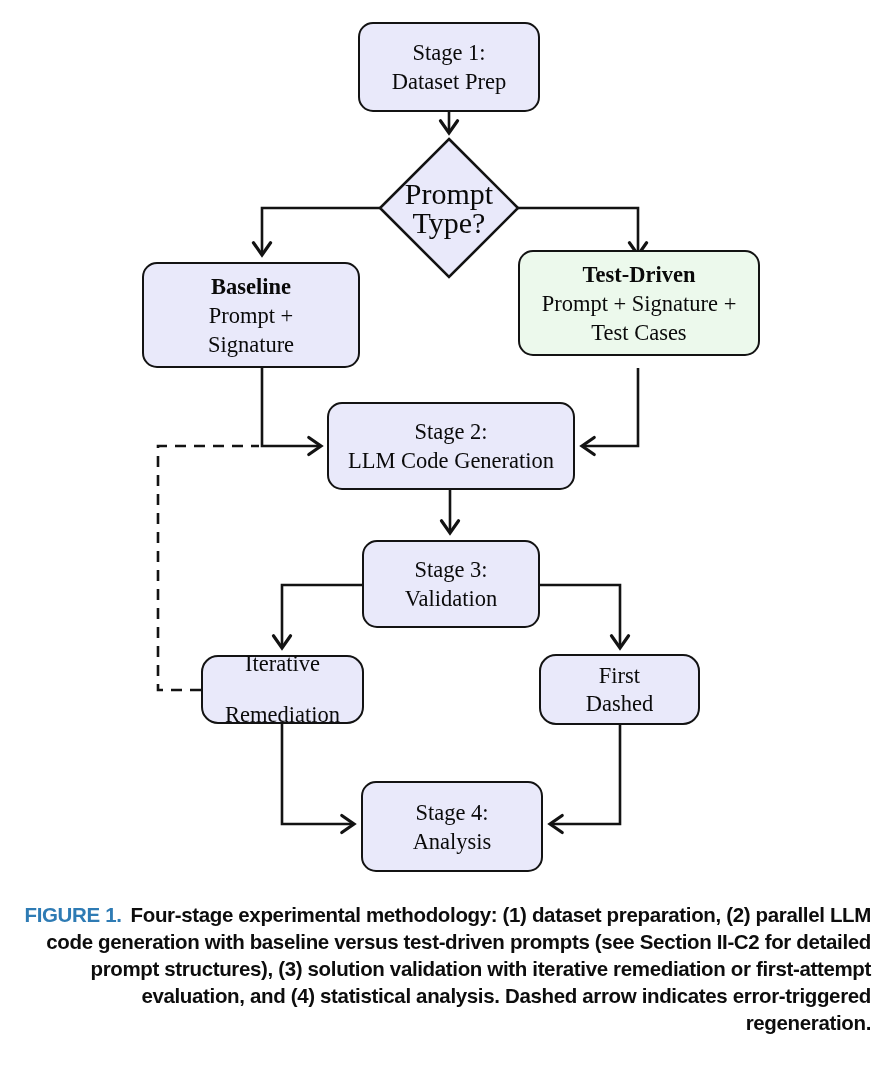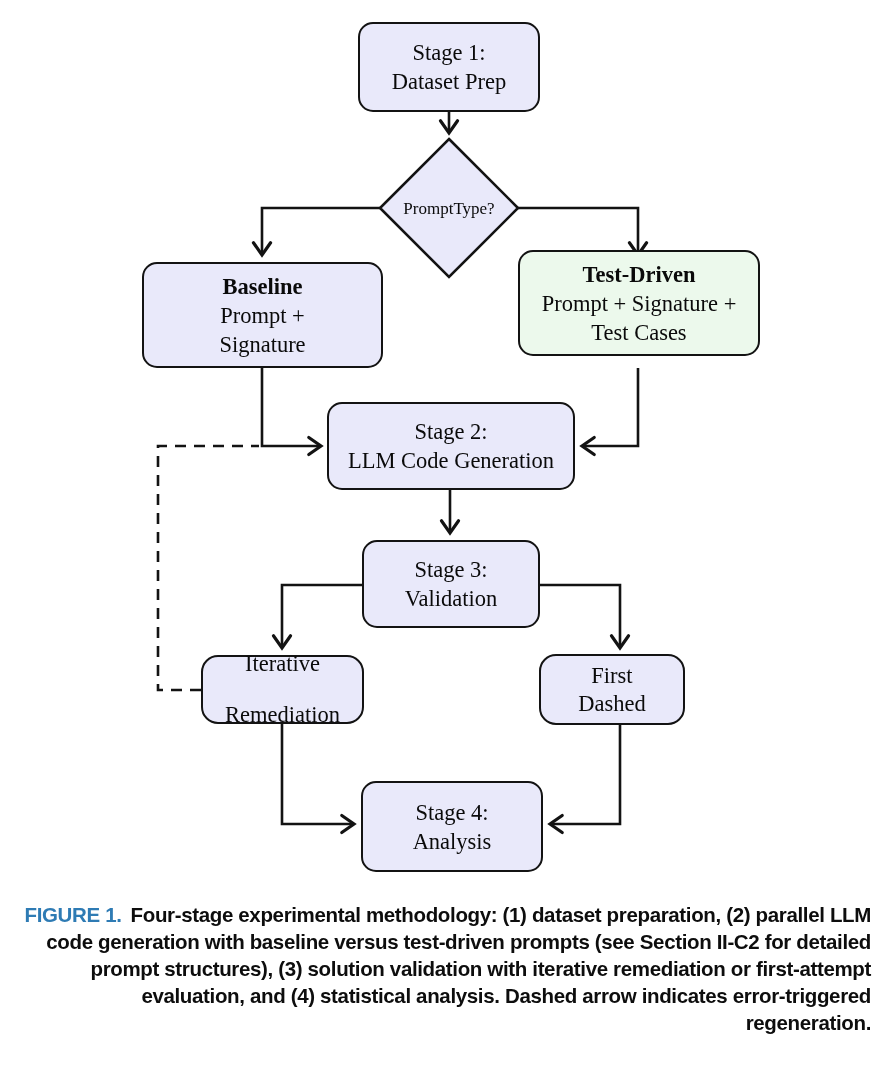--- a/index.html
+++ b/index.html
@@ -27,22 +27,22 @@
     border:2.6px solid var(--line-color);
     border-radius:15px;
     display:flex;flex-direction:column;align-items:center;justify-content:center;
     text-align:center;
     font-size:22.5px;line-height:29px;color:#0a0a0a;
   }
   .node.green{background:var(--test-driven-fill);}
   .node .b{font-weight:bold;}
   .diamond-label{
     position:absolute;left:389px;top:170px;width:120px;height:76px;
-    display:flex;flex-direction:row;align-items:center;justify-content:center;
-    text-align:center;font-size:17px;line-height:29px;color:#0a0a0a;
+    display:flex;flex-direction:column;align-items:center;justify-content:center;
+    text-align:center;font-size:30px;line-height:29px;color:#0a0a0a;
   }
   .caption{
     position:absolute;left:20px;top:901px;width:851px;
     font-family:"Liberation Sans","DejaVu Sans",sans-serif;
     font-weight:bold;
     font-size:20.5px;line-height:27px;
     letter-spacing:-0.35px;
     color:var(--caption-text-color);
     text-align:right;
   }
@@ -88,21 +88,21 @@
   <div class="node" style="left:358px;top:22px;width:182px;height:90px;">
     <div>Stage 1:</div>
     <div>Dataset Prep</div>
   </div>
 
   <div class="diamond-label">
     <div>Prompt</div>
     <div>Type?</div>
   </div>
 
-  <div class="node" style="left:142px;top:262px;width:241px;height:106px;">
+  <div class="node" style="left:142px;top:262px;width:218px;height:106px;">
     <div class="b">Baseline</div>
     <div>Prompt +</div>
     <div>Signature</div>
   </div>
 
   <div class="node green" style="left:518px;top:250px;width:242px;height:106px;">
     <div class="b">Test-Driven</div>
     <div>Prompt + Signature +</div>
     <div>Test Cases</div>
   </div>
@@ -115,21 +115,21 @@
   <div class="node" style="left:362px;top:540px;width:178px;height:88px;">
     <div>Stage 3:</div>
     <div>Validation</div>
   </div>
 
   <div class="node" style="left:201px;top:655px;width:163px;height:69px;border-radius:17px;line-height:28px;gap:23px;">
     <div>Iterative</div>
     <div>Remediation</div>
   </div>
 
-  <div class="node" style="left:539px;top:654px;width:146px;height:71px;border-radius:17px;line-height:28px;">
+  <div class="node" style="left:539px;top:654px;width:161px;height:71px;border-radius:17px;line-height:28px;">
     <div>First</div>
     <div>Dashed</div>
   </div>
 
   <div class="node" style="left:361px;top:781px;width:182px;height:91px;">
     <div>Stage 4:</div>
     <div>Analysis</div>
   </div>
 
 </div>

